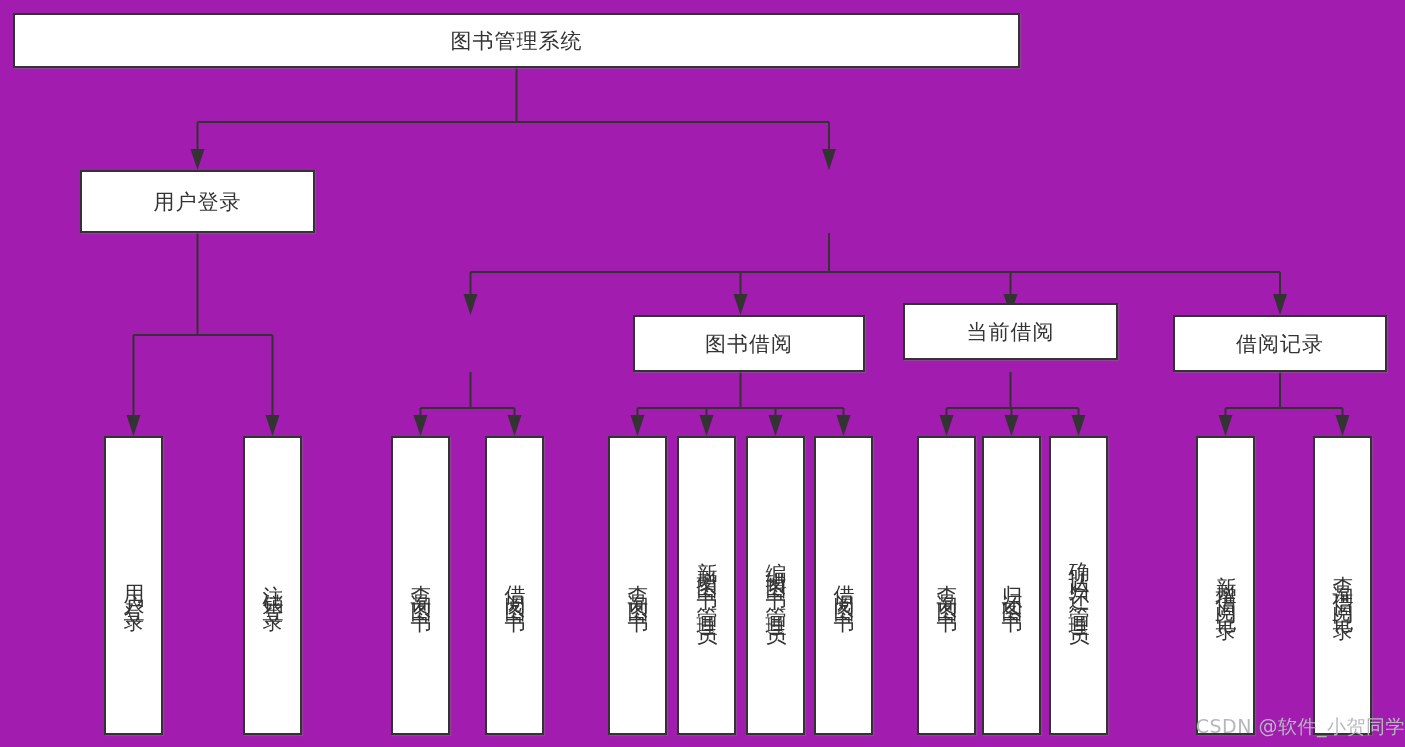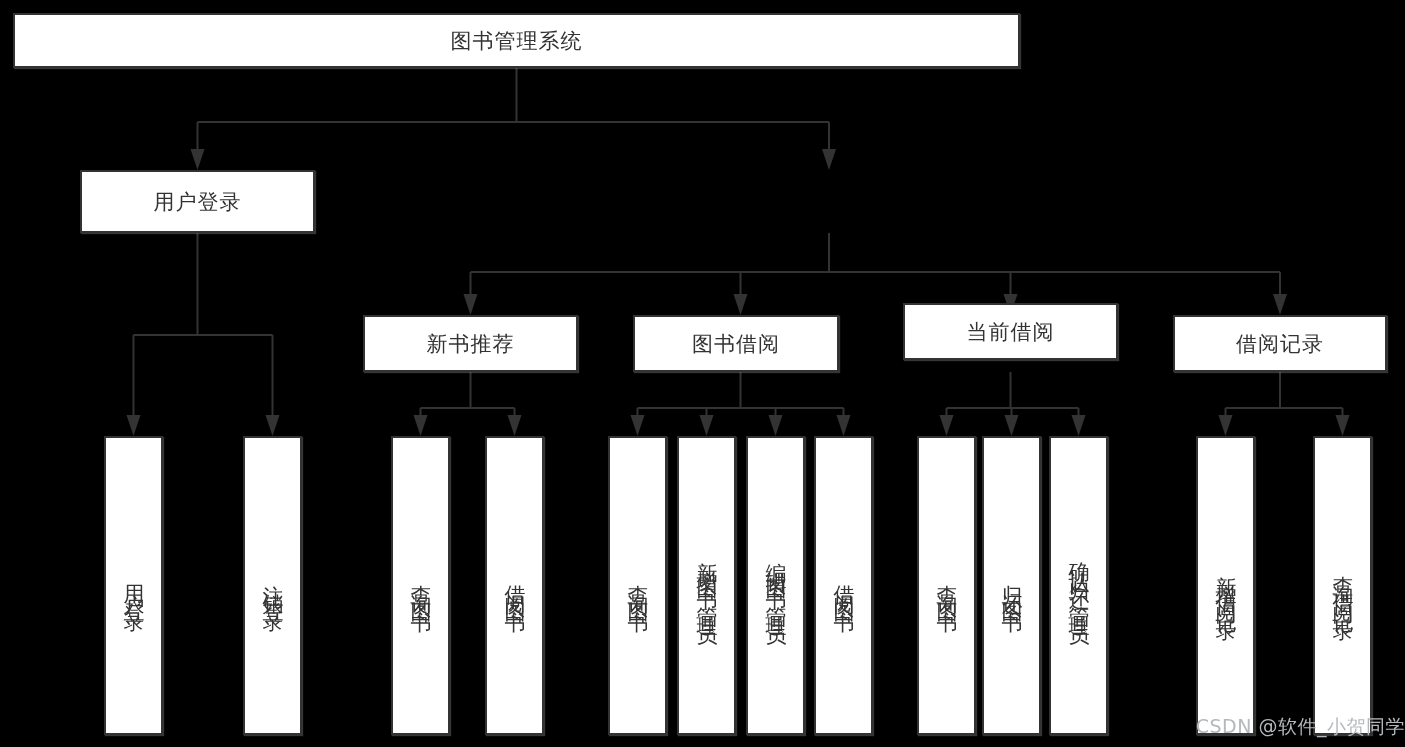--- a/index.html
+++ b/index.html
@@ -1,17 +1,17 @@
 <!DOCTYPE html>
 <html><head>
 <meta charset="utf-8">
 <style>
   html,body{margin:0;padding:0;background:#ffffff;}
   .canvas{
-    position:relative;width:1405px;height:747px;background:#000000;overflow:hidden;
+    position:relative;width:1405px;height:747px;background:#a21caf;overflow:hidden;
     font-family:"DejaVu Sans","Liberation Sans",sans-serif;color:#333333;
   }
   .wires{position:absolute;left:0;top:0;width:1405px;height:747px;}
   .wires path{fill:none;stroke:#333333;stroke-width:2;}
   .wires polygon{fill:#333333;stroke:none;}
   .node{
     position:absolute;box-sizing:border-box;border:2px solid #333333;background:#ffffff;
     display:flex;align-items:center;justify-content:center;
     box-shadow:1px 1px 1px rgba(120,120,120,0.45);
   }
@@ -89,24 +89,21 @@
   </svg>
 
   <div class="node h" style="left:13px;top:13px;width:1007px;height:55px">
     <span class="lbl">图书管理系统</span>
   </div>
 
   <div class="node h" style="left:80px;top:170px;width:235px;height:63px">
     <span class="lbl">用户登录</span>
   </div>
 
-  <div class="node h" style="left:363px;top:315px;width:215px">
-    <span class="lbl">新书推荐</span>
-  </div>
-  <div class="node h" style="left:633px;top:315px;width:206px">
+  <div class="node h" style="left:633px;top:315px;width:232px">
     <span class="lbl">图书借阅</span>
   </div>
   <div class="node h" style="left:903px;top:303px;width:215px">
     <span class="lbl">当前借阅</span>
   </div>
   <div class="node h" style="left:1173px;top:315px;width:214px">
     <span class="lbl">借阅记录</span>
   </div>
 
   <div class="node v" style="left:104px">

